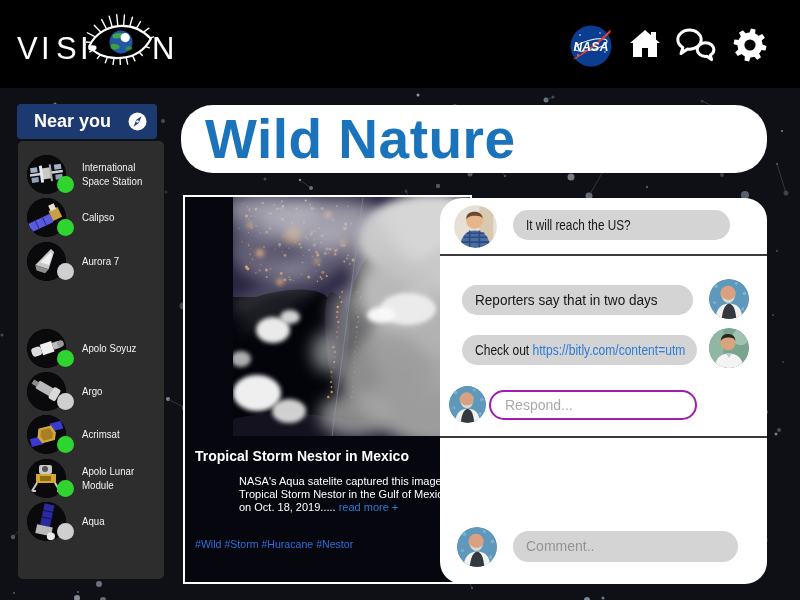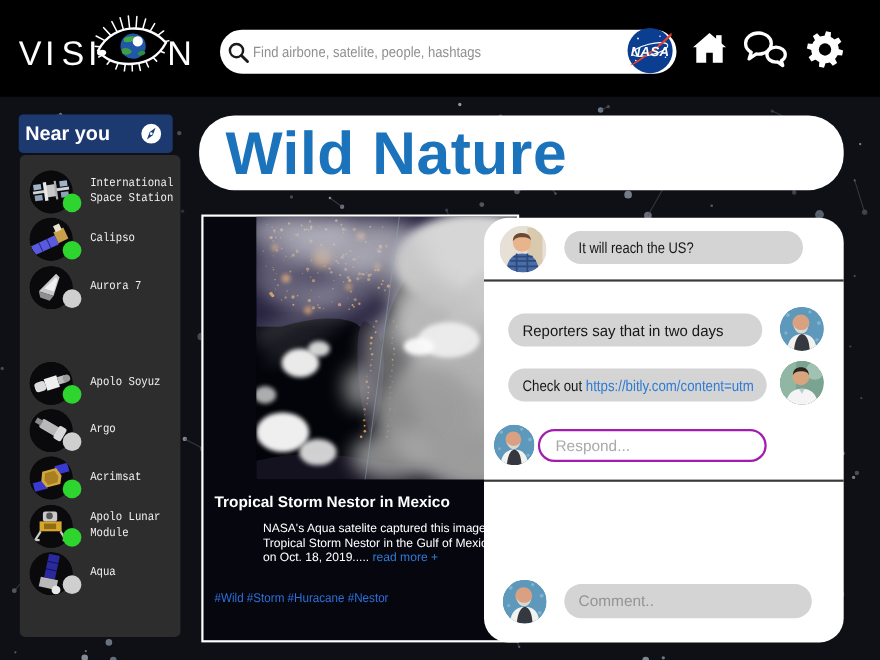--- a/index.html
+++ b/index.html
@@ -6,23 +6,23 @@
 body{width:800px;height:600px;position:relative;overflow:hidden;background:#0e1016;font-family:"Liberation Sans",sans-serif;}
 #stars{position:absolute;left:0;top:0;z-index:0;}
 #topbar{position:absolute;left:0;top:0;width:800px;height:88px;background:#000;z-index:5;}
 #logo span{position:absolute;top:31px;color:#fff;font-size:31px;font-weight:400;}
 #eyewrap{position:absolute;left:86px;top:7px;z-index:6;}
 #search{position:absolute;left:200px;top:27px;width:415px;height:40px;background:#fff;border-radius:21px;z-index:6;}
 #search .ph{position:absolute;left:30px;top:13px;font-size:13.5px;color:#8f8f8f;white-space:nowrap;transform:scaleX(.88);transform-origin:0 0;}
 
 #nasa{position:absolute;left:570px;top:25px;z-index:7;}
 .icon{position:absolute;z-index:6;}
-#nearyou{position:absolute;left:17px;top:104px;width:140px;height:35px;background:#1d3a70;border-radius:4px;z-index:4;color:#fff;font-weight:bold;font-size:18px;line-height:35px;padding-left:6px;box-sizing:border-box;}
+#nearyou{position:absolute;left:17px;top:104px;width:140px;height:35px;background:#1d3a70;border-radius:4px;z-index:4;color:#fff;font-weight:bold;font-size:18px;line-height:35px;padding-left:17px;box-sizing:border-box;}
 #compass{position:absolute;right:10px;top:8px;}
-#sidebar{position:absolute;left:18px;top:141px;width:146px;height:438px;background:#2d2d2d;border-radius:5px;z-index:3;font-family:Liberation Mono, monospace;}
+#sidebar{position:absolute;left:18px;top:141px;width:146px;height:438px;background:#2d2d2d;border-radius:5px;z-index:3;}
 .item{position:absolute;left:0;width:146px;height:40px;}
 .thumb{position:absolute;left:9px;top:0;width:39px;height:39px;border-radius:50%;overflow:hidden;background:#000;}
 .dot{position:absolute;left:39px;top:21px;width:17px;height:17px;border-radius:50%;}
 .g{background:#2fd52f;}
 .w{background:#cfcfcf;}
 .iname{position:absolute;left:64px;top:0;color:#f2f2f2;font-size:11px;line-height:13.5px;transform:scaleX(.88);transform-origin:0 0;white-space:nowrap;}
 #wildtitle{position:absolute;left:181px;top:105px;width:586px;height:68px;background:#fff;border-radius:32px;z-index:3;}
 #wildtitle span{position:absolute;left:24px;top:2px;font-size:55px;font-weight:bold;color:#1b73bb;letter-spacing:0.5px;text-align:right;}
 #card{position:absolute;left:183px;top:195px;width:237px;height:385px;background:#06060f;border:2px solid #fff;z-index:3;padding-left:48px;}
 #cardtitle{position:absolute;left:10px;top:251px;color:#fff;font-weight:bold;font-size:14px;white-space:nowrap;}
@@ -369,27 +369,20 @@
 <path d="M2 29 C10 15 24 11 33 11 C45 11 56 16 64 26 C57 37 46 43 33 43 C21 43 9 39 2 29 Z" fill="#000" stroke="#fff" stroke-width="2.2"></path>
 <circle cx="34" cy="27" r="11.5" fill="#2057a7"></circle>
 <path d="M26 19.5 C30 17.5 35 17.5 38 19.5 C36 23 30 24 26 22.5 Z" fill="#43a847"></path>
 <path d="M23.5 29 C27 27.5 31 28.5 32.5 32 C30 35.5 25 34.5 23.5 32.5 Z" fill="#3f9e42"></path>
 <path d="M38 33 C41 31 44.5 31.5 44.8 34 C43 36.5 39.5 36.3 38 35.3 Z" fill="#2f8f3c"></path>
 <circle cx="38.5" cy="23" r="4.6" fill="#fff"></circle>
 <ellipse cx="5" cy="31" rx="4.2" ry="2.6" fill="#fff"></ellipse>
 </g>
 </svg>
 </div>
-  <div id="search">
-    <svg id="mag" width="22" height="22" style="position:absolute;left:6px;top:10px" viewBox="0 0 22 22">
-        <circle cx="9" cy="9" r="6" fill="none" stroke="#1a1a1a" stroke-width="2.2"></circle>
-        <line x1="13.5" y1="13.5" x2="19" y2="19" stroke="#1a1a1a" stroke-width="2.6" stroke-linecap="round"></line>
-      </svg>
-    <span class="ph">Find airbone, satelite, people, hashtags</span>
-  </div>
   <div id="nasa"><svg width="42" height="42" viewBox="0 0 42 42">
 <circle cx="21" cy="21" r="20.5" fill="#0b3d91"></circle>
 <circle cx="10" cy="10" r="0.8" fill="#fff"></circle>
         <circle cx="30" cy="8" r="0.7" fill="#fff"></circle>
 <circle cx="35" cy="27" r="0.7" fill="#fff"></circle>
         <circle cx="8" cy="30" r="0.7" fill="#fff"></circle>
 <ellipse cx="21" cy="20" rx="16.5" ry="5" fill="none" stroke="#fff" stroke-width="1" transform="rotate(-14 21 20)"></ellipse>
 <path d="M40.5 4.5 C32 13.5 22 21.5 10 29.5 L2.5 34.5 L6.5 33.5 C18 26.5 29 18.5 40.5 7.5 Z" fill="#e8402e"></path>
 <text x="21" y="25.5" font-family="Liberation Sans,sans-serif" font-size="12" font-weight="bold" font-style="italic" fill="#fff" text-anchor="middle" letter-spacing="0.3">NASA</text>
 </svg></div>

